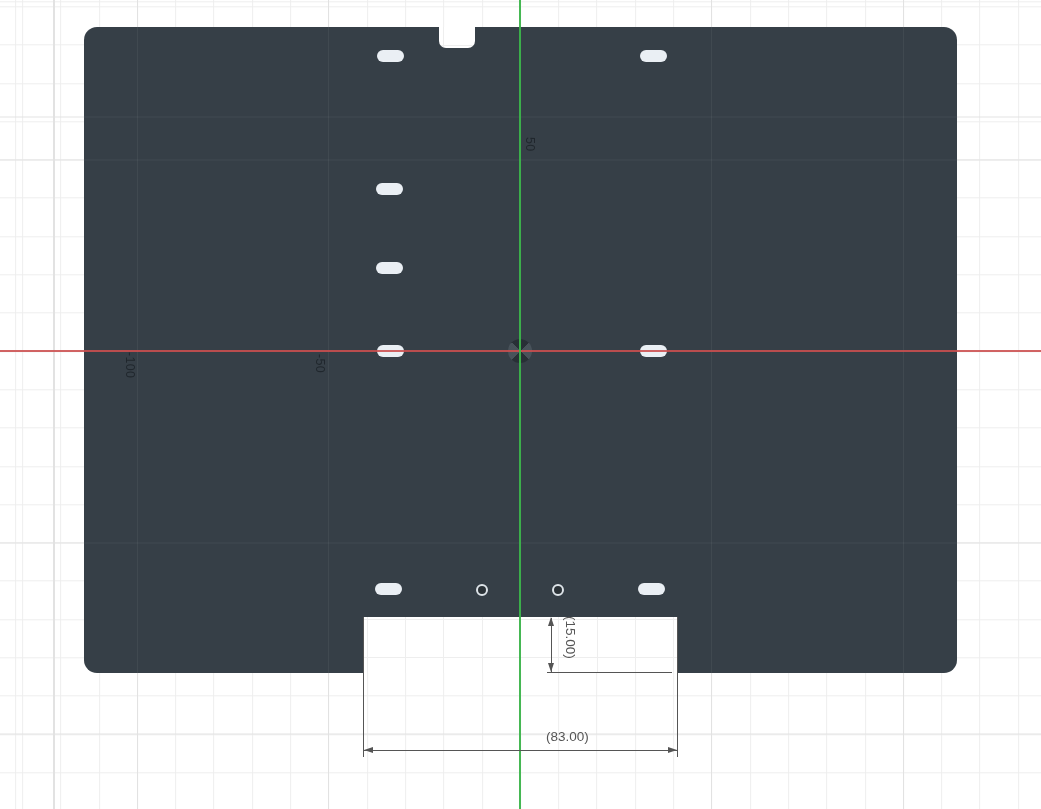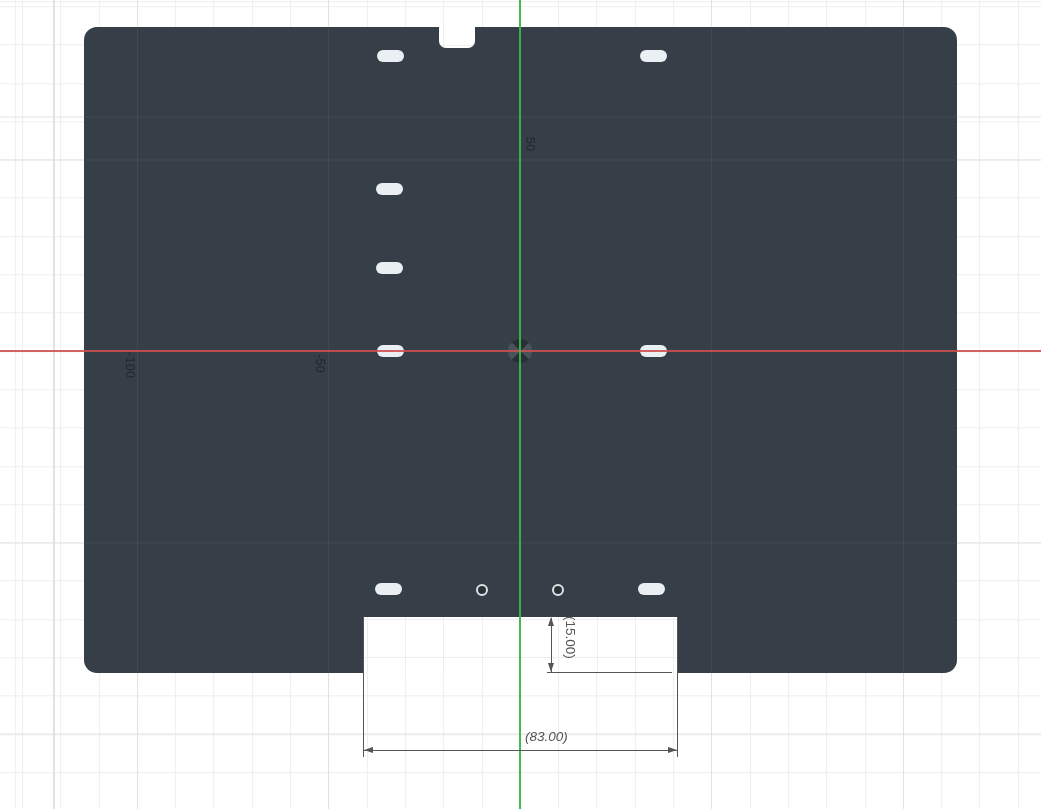--- a/index.html
+++ b/index.html
@@ -99,16 +99,16 @@
     <div class="dim-line" style="left:547px;top:672px;width:125px;height:1px;"></div>
     <span class="dim-text rot" style="left:578px;top:616px;">(15.00)</span>
   </div>
 
   <div class="dim">
     <div class="dim-line" style="left:363px;top:617px;width:1px;height:140px;"></div>
     <div class="dim-line" style="left:677px;top:617px;width:1px;height:140px;"></div>
     <div class="dim-line" style="left:364px;top:750px;width:313px;height:1px;"></div>
     <div class="arr arr-left" style="left:364px;top:747px;"></div>
     <div class="arr arr-right" style="left:668px;top:747px;"></div>
-    <span class="dim-text" style="left:525px;top:729px;font-style:italic;">(83.00)</span>
+    <span class="dim-text" style="left:546px;top:729px;">(83.00)</span>
   </div>
 
 </div>
 
 </body></html>

